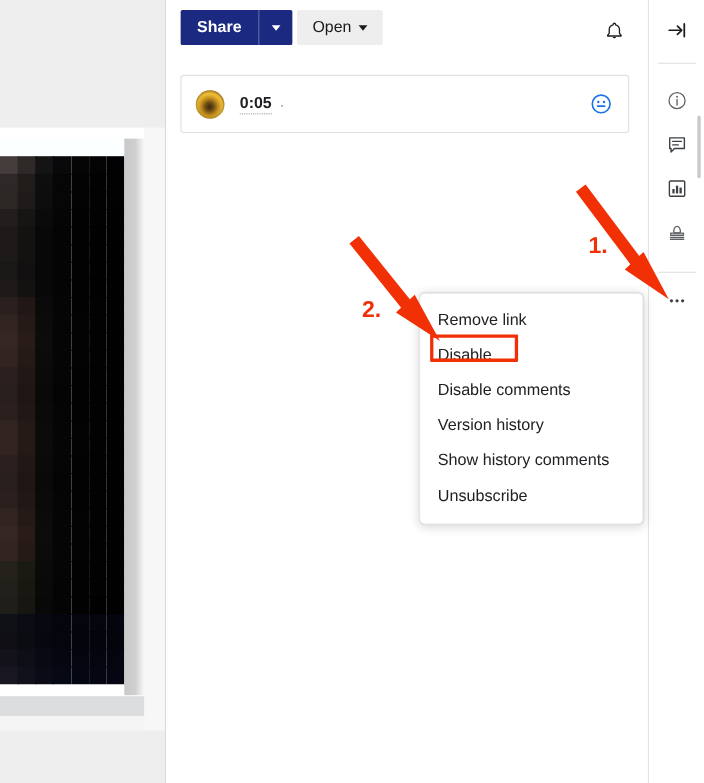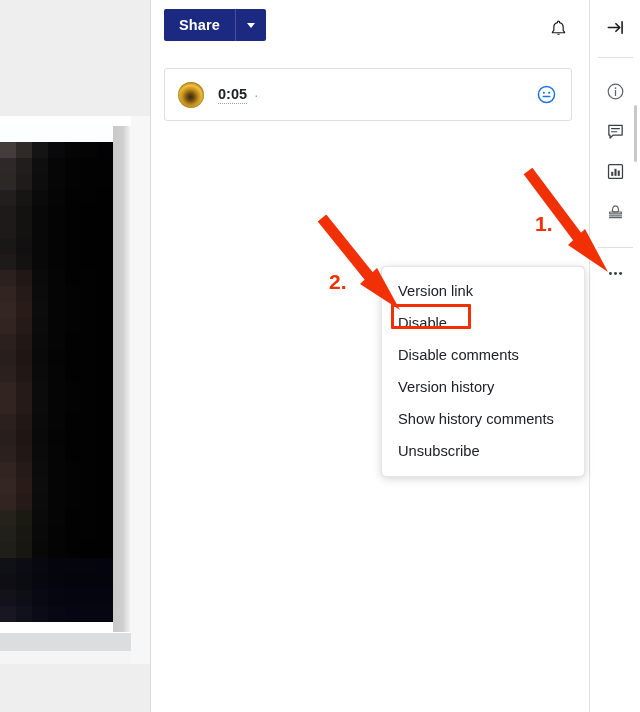--- a/index.html
+++ b/index.html
@@ -519,20 +519,24 @@
 
   <div id="toolbar">
 
     <div id="share-group">
       <div id="share-button">Share</div>
       <div id="share-caret">
         <span class="caret-down"></span>
       </div>
     </div>
 
+    <div id="open-button">
+      <span id="open-label">Open</span>
+      <span class="caret-down dark"></span>
+    </div>
 
     <div id="bell-button">
       <svg width="19" height="20" viewBox="0 0 24 24">
         <path d="M12 3.2c-.75 0-1.35.6-1.35 1.35v.6C7.9 5.75 6.1 8.1 6.1 10.9v4.1l-1.8 2.1v.9h15.4v-.9l-1.8-2.1v-4.1c0-2.8-1.8-5.15-4.55-5.75v-.6c0-.75-.6-1.35-1.35-1.35z" fill="none" stroke="#1a1a1a" stroke-width="1.5" stroke-linejoin="round"></path>
         <path d="M10 19.2c.25.85 1.05 1.45 2 1.45s1.75-.6 2-1.45z" fill="#1a1a1a"></path>
       </svg>
     </div>
   </div>
 
   <div id="composer">
@@ -602,21 +606,21 @@
       <circle cx="5.6" cy="12" r="1.85" fill="#3c4043"></circle>
       <circle cx="12" cy="12" r="1.85" fill="#3c4043"></circle>
       <circle cx="18.4" cy="12" r="1.85" fill="#3c4043"></circle>
     </svg>
   </div>
 
   <div id="rail-scrollbar"></div>
 </div>
 
 <div id="context-menu">
-  <div class="menu-item">Version link</div>
+  <div class="menu-item">Remove link</div>
   <div class="menu-item">Disable</div>
   <div class="menu-item">Disable comments</div>
   <div class="menu-item">Version history</div>
   <div class="menu-item">Show history comments</div>
   <div class="menu-item">Unsubscribe</div>
 </div>
 
 <div id="annotations">
   <svg width="640" height="712" style="position:absolute;left:0;top:0;">
 

